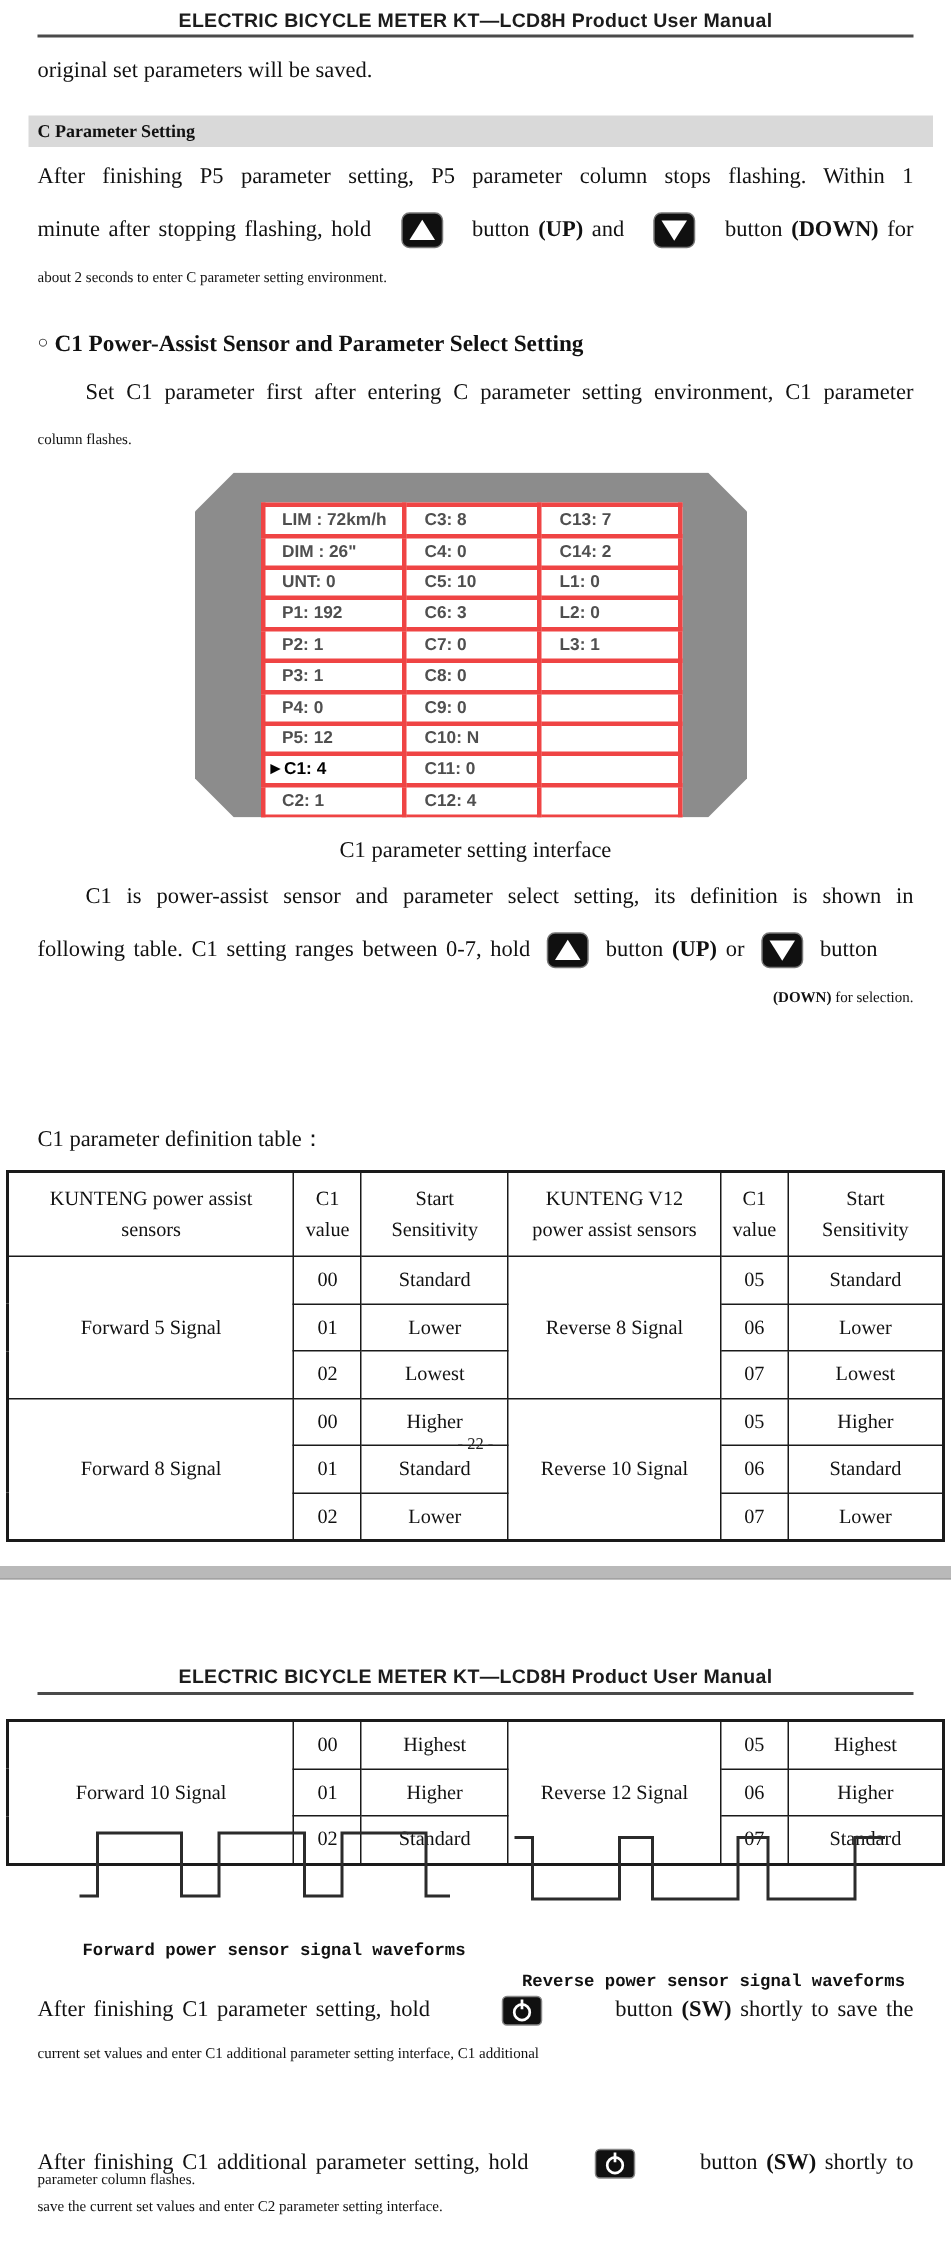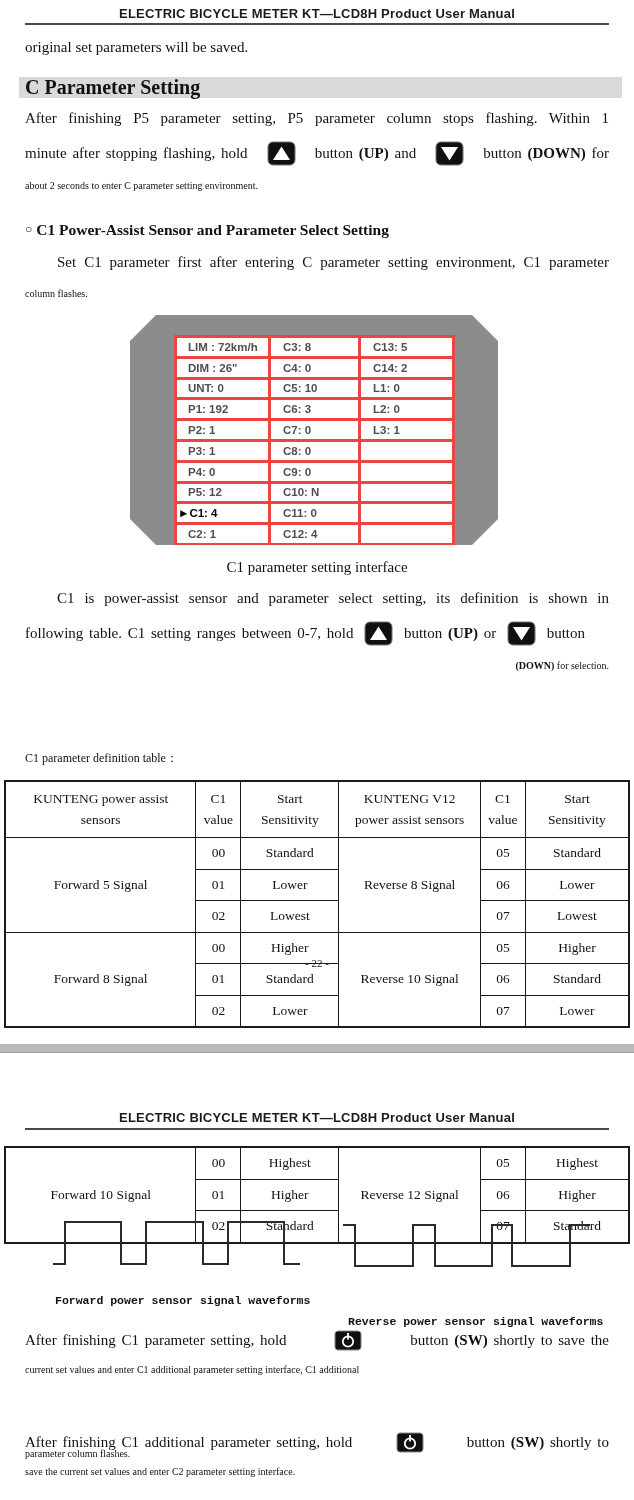--- a/index.html
+++ b/index.html
@@ -12,21 +12,21 @@
   .body-text{font-size:15px;line-height:1.2;}
   .jline{left:25px;width:584px;font-size:15px;text-align:justify;text-align-last:justify;}
   .lline{left:25px;width:584px;font-size:10px;}
   .indent{padding-left:32px;box-sizing:border-box;}
   .flexline{left:25px;width:584px;display:flex;justify-content:space-between;
             align-items:center;font-size:15px;}
   .flexline .seg{white-space:nowrap;word-spacing:2px;}
   b{font-weight:700;}
   .section-bar{left:19px;width:603px;height:21px;background:#d9d9d9;
                display:flex;align-items:center;}
-  .section-bar span{font-size:20px;font-weight:700;padding-left:6px;}
+  .section-bar span{font-size:12px;font-weight:700;padding-left:6px;}
   .subhead{left:25px;width:584px;font-size:15.5px;font-weight:700;}
   .subhead .circ{font-weight:400;font-size:12px;vertical-align:2px;padding-right:4px;}
   .kbtn{display:inline-flex;line-height:0;}
   
   .lcd-panel{left:130px;top:315px;width:368px;height:230px;background:#8c8c8c;
              clip-path:polygon(26px 0,calc(100% - 26px) 0,100% 26px,100% calc(100% - 26px),
              calc(100% - 26px) 100%,26px 100%,0 calc(100% - 26px),0 26px);}
   .lcd-table{position:absolute;left:44px;top:20px;width:278px;border-collapse:collapse;
              table-layout:fixed;background:#fff;font-family:"Liberation Sans",sans-serif;}
   .lcd-table td{border:3px solid #ef4444;height:17.8px;font-size:11.5px;font-weight:600;
@@ -34,21 +34,21 @@
   .lcd-table td:first-child{padding-left:11px;}
   .lcd-table td.sel{padding-left:1px;color:#000;font-weight:700;}
   .caption{width:100%;text-align:center;font-size:15px;}
   
   .def-table{border-collapse:collapse;table-layout:fixed;font-size:13.5px;background:#fff;}
   .def-table th,.def-table td{border:1px solid #1a1a1a;text-align:center;
                               font-weight:400;padding:5px;}
   .def-table th{height:45px;line-height:1.55;}
   .def-table td{height:20.5px;}
   .def-table{border:2px solid #1a1a1a;}
-  .table-title{left:25px;font-size:12px;}
+  .table-title{left:25px;font-size:15px;}
   .pagenum{width:100%;text-align:center;font-size:11px;color:#222;}
   .divider{left:0;width:634px;height:8px;background:#b9b9b9;border-bottom:1px solid #a2a2a2;}
   .wave{position:absolute;}
   .wave-caption{position:absolute;font-family:"Liberation Mono",monospace;
                 font-size:11.5px;font-weight:700;white-space:nowrap;color:#111;}
 </style>
 </head>
 <body>
 
 <div class="abs hdr" style="top:6px;">ELECTRIC BICYCLE METER KT—LCD8H Product User Manual</div>
@@ -91,21 +91,21 @@
   <table class="lcd-table">
     <colgroup>
         <col style="width:94px">
         <col style="width:90px">
         <col style="width:94px">
       </colgroup>
     <tbody>
         <tr>
           <td>LIM : 72km/h</td>
           <td>C3: 8</td>
-          <td>C13: 5</td>
+          <td>C13: 7</td>
         </tr>
         <tr>
           <td>DIM : 26"</td>
           <td>C4: 0</td>
           <td>C14: 2</td>
         </tr>
         <tr>
           <td>UNT: 0</td>
           <td>C5: 10</td>
           <td>L1: 0</td>

